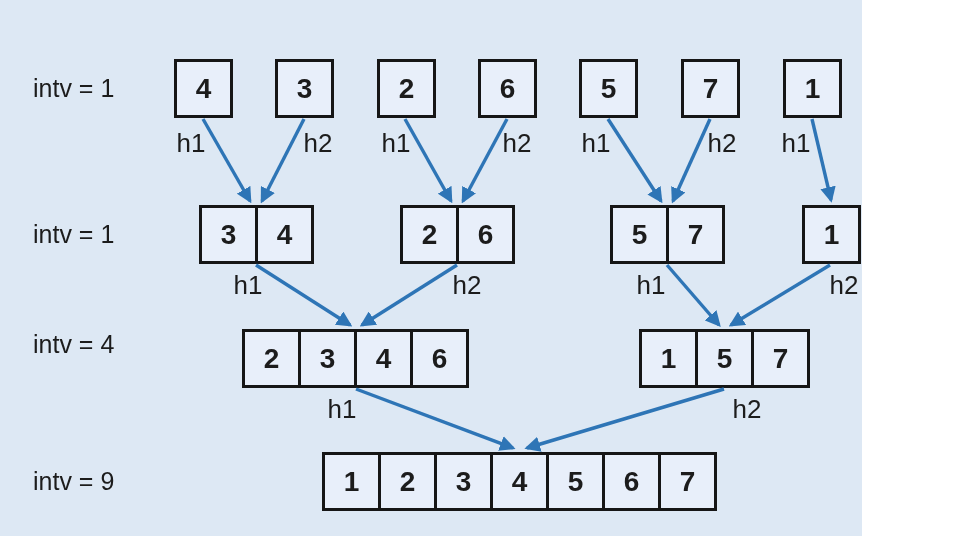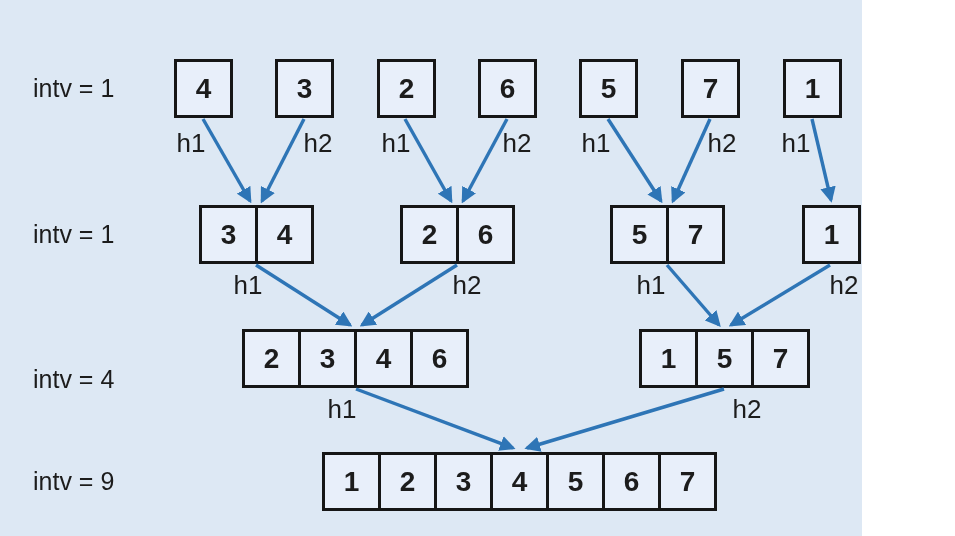--- a/index.html
+++ b/index.html
@@ -114,21 +114,21 @@
         <div class="cell">5</div>
         <div class="cell">7</div>
       </div>
       <div class="group" style="left: 802px; top: 205px;">
         <div class="cell">1</div>
       </div>
       <div class="h-label" style="left: 248px; top: 270px;">h1</div>
       <div class="h-label" style="left: 467px; top: 270px;">h2</div>
       <div class="h-label" style="left: 651px; top: 270px;">h1</div>
       <div class="h-label" style="left: 844px; top: 270px;">h2</div>
-      <div class="intv-label" style="left: 33px; top: 379px;">intv = 4</div>
+      <div class="intv-label" style="left: 33px; top: 344px;">intv = 4</div>
       <div class="group" style="left: 242px; top: 329px;">
         <div class="cell">2</div>
         <div class="cell">3</div>
         <div class="cell">4</div>
         <div class="cell">6</div>
       </div>
       <div class="group" style="left: 639px; top: 329px;">
         <div class="cell">1</div>
         <div class="cell">5</div>
         <div class="cell">7</div>

